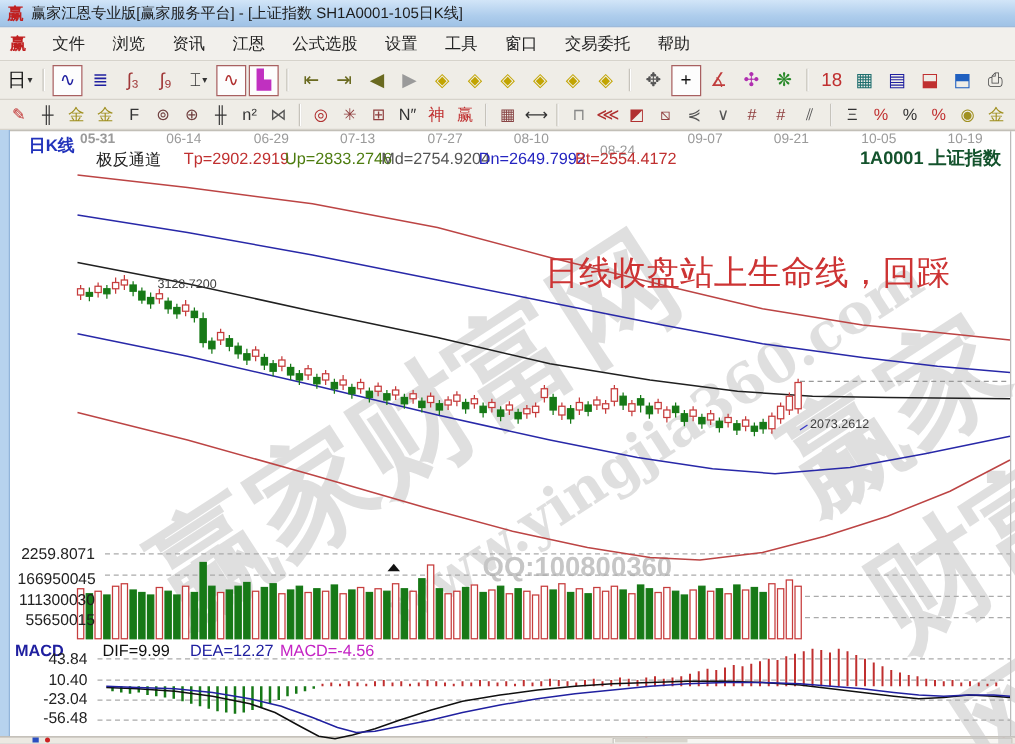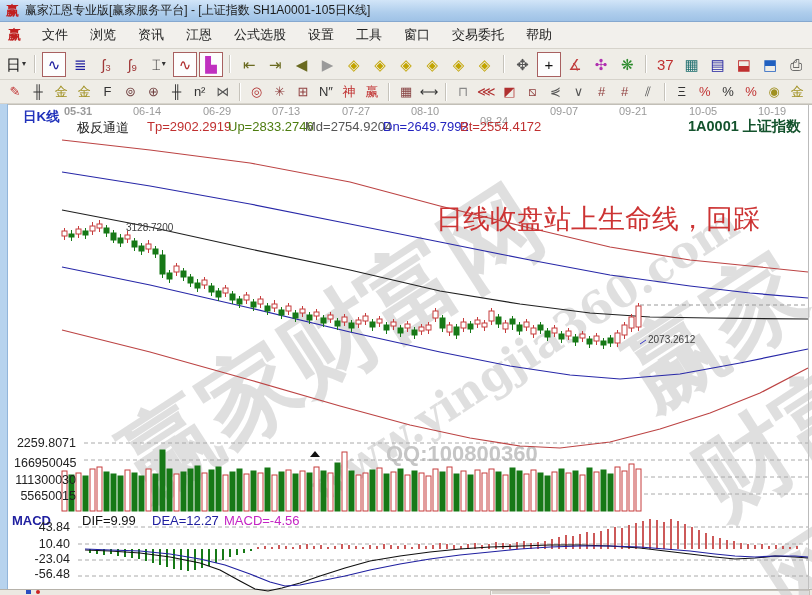--- a/index.html
+++ b/index.html
@@ -151,21 +151,21 @@
         <span style="color: rgb(192, 60, 60);">∡</span>
       </button>
       <button class="tb-btn">
         <span style="color: rgb(176, 48, 176);">✣</span>
       </button>
       <button class="tb-btn">
         <span style="color: rgb(42, 138, 42);">❋</span>
       </button>
       <div class="tb-sep"></div>
       <button class="tb-btn">
-        <span style="color: rgb(192, 48, 48);">37</span>
+        <span style="color: rgb(192, 48, 48);">18</span>
       </button>
       <button class="tb-btn">
         <span style="color: rgb(31, 111, 111);">▦</span>
       </button>
       <button class="tb-btn">
         <span style="color: rgb(32, 32, 160);">▤</span>
       </button>
       <button class="tb-btn">
         <span style="color: rgb(192, 48, 48);">⬓</span>
       </button>

